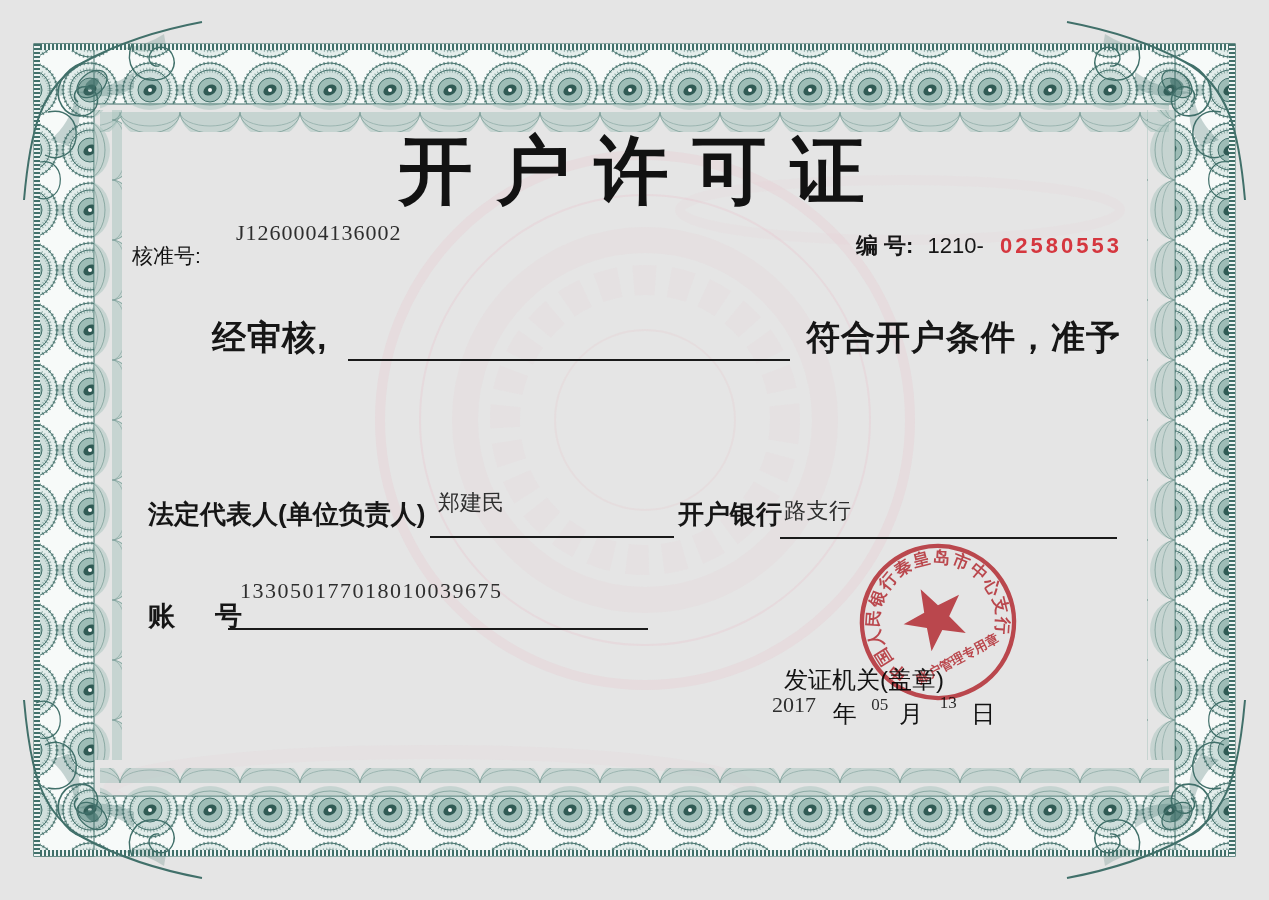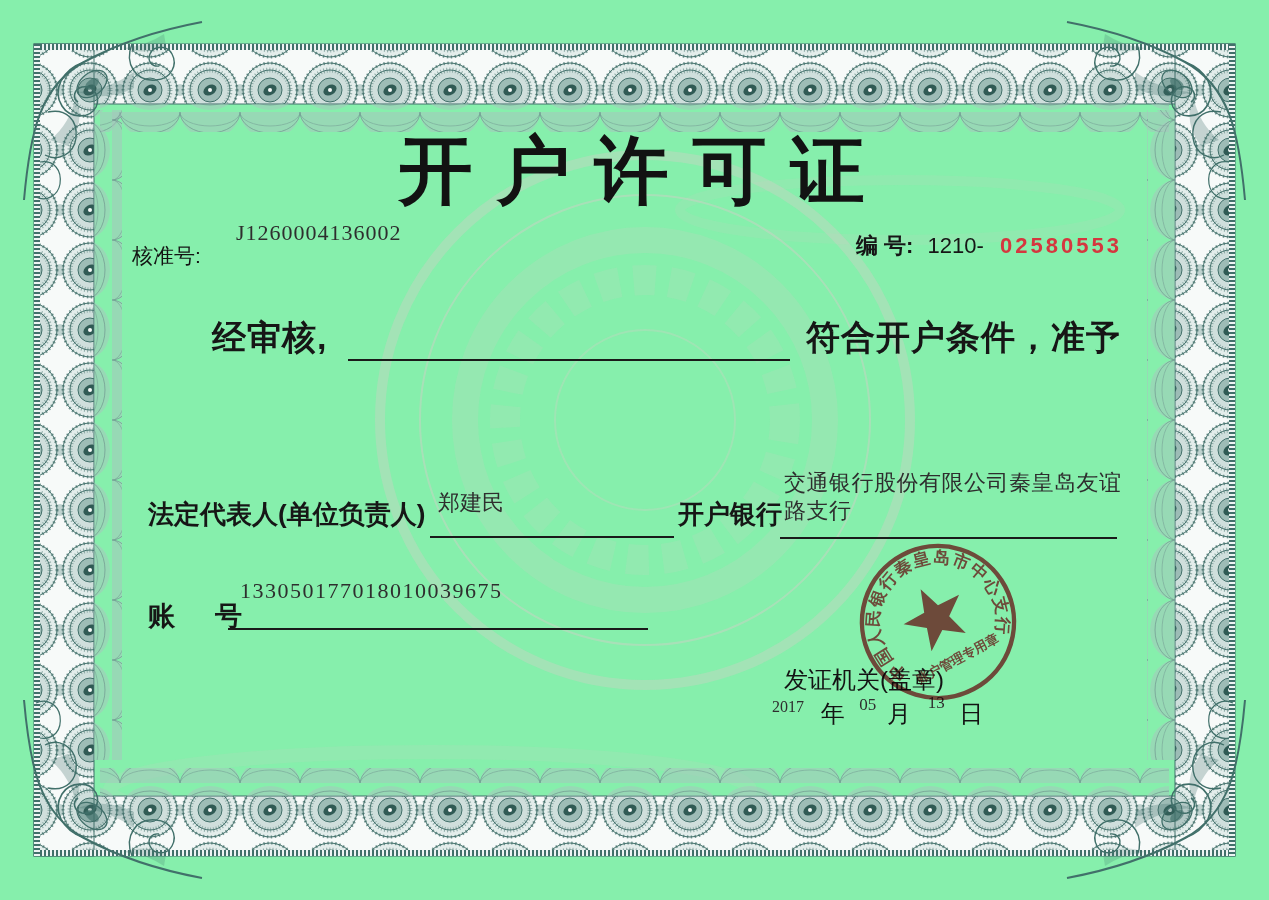--- a/index.html
+++ b/index.html
@@ -1,18 +1,18 @@
 <!DOCTYPE html>
 <html><head>
 <meta charset="utf-8">
 <style>
   html,body{margin:0;padding:0;background:#ffffff;}
   .page{
     position:relative;width:1269px;height:900px;overflow:hidden;
-    background:#86efac;font-family:"Liberation Sans",sans-serif;color:#161616;
+    background:#e5e5e5;font-family:"Liberation Sans",sans-serif;color:#161616;
   }
   .abs{position:absolute;}
   svg.layer{position:absolute;left:0;top:0;}
   .title{
     left:0;top:122px;width:100%;text-align:center;
     font-family:"DejaVu Sans",sans-serif;font-weight:900;font-size:74px;
     letter-spacing:24px;padding-left:18px;box-sizing:border-box;color:#121212;
   }
   .lbl{font-weight:400;color:#131313;}
   .serifval{font-family:"Liberation Serif","DejaVu Serif",serif;color:#2e2e2e;font-weight:400;}
@@ -128,34 +128,33 @@
   <div class="abs big" style="left:212px;top:315px;">经审核,</div>
   <div class="abs uline" style="left:348px;top:359px;width:442px;"></div>
   <div class="abs big" style="left:806px;top:315px;">符合开户条件，准予</div>
 
 
   <div class="abs mid" style="left:148px;top:497px;">法定代表人(单位负责人)</div>
   <div class="abs serifval" style="left:438px;top:488px;font-size:22px;">郑建民</div>
   <div class="abs uline" style="left:430px;top:536px;width:244px;"></div>
 
   <div class="abs mid" style="left:678px;top:497px;">开户银行</div>
-  <div class="abs serifval" style="left:784px;top:468px;font-size:22px;letter-spacing:0.5px;">交通银行股份有限公司秦皇岛友谊</div>
   <div class="abs serifval" style="left:784px;top:496px;font-size:22px;letter-spacing:0.5px;">路支行</div>
   <div class="abs uline" style="left:780px;top:537px;width:337px;"></div>
 
   <div class="abs mid" style="left:148px;top:598px;font-size:27px;">
     <span>账</span><span style="margin-left:40px;">号</span>
   </div>
   <div class="abs serifval" style="left:240px;top:578px;font-size:22px;letter-spacing:1.5px;">133050177018010039675</div>
   <div class="abs uline" style="left:228px;top:628px;width:420px;"></div>
 
   <div class="abs lbl" style="left:784px;top:664px;font-size:24px;">发证机关(盖章)</div>
 
   <div class="abs daterow" style="left:772px;top:690px;font-size:24px;">
-    <span class="serifval" style="font-size:16px;top:-2px;">2017</span>
+    <span class="serifval" style="font-size:22px;top:-2px;">2017</span>
     <span class="lbl" style="top:8px;margin-left:10px;">年</span>
     <span class="serifval" style="font-size:17px;top:-4px;margin-left:8px;">05</span>
     <span class="lbl" style="top:8px;margin-left:4px;">月</span>
     <span class="serifval" style="font-size:17px;top:-6px;margin-left:10px;">13</span>
     <span class="lbl" style="top:8px;margin-left:8px;">日</span>
   </div>
 
   <svg class="layer seal-svg" style="left:843px;top:527px;" width="190" height="190" viewBox="0 0 190 190" aria-hidden="true">
     <defs>
       <path id="sealRing" d="M46.7,128.8 A59,59 0 1 1 143.3,128.9" fill="none"></path>

